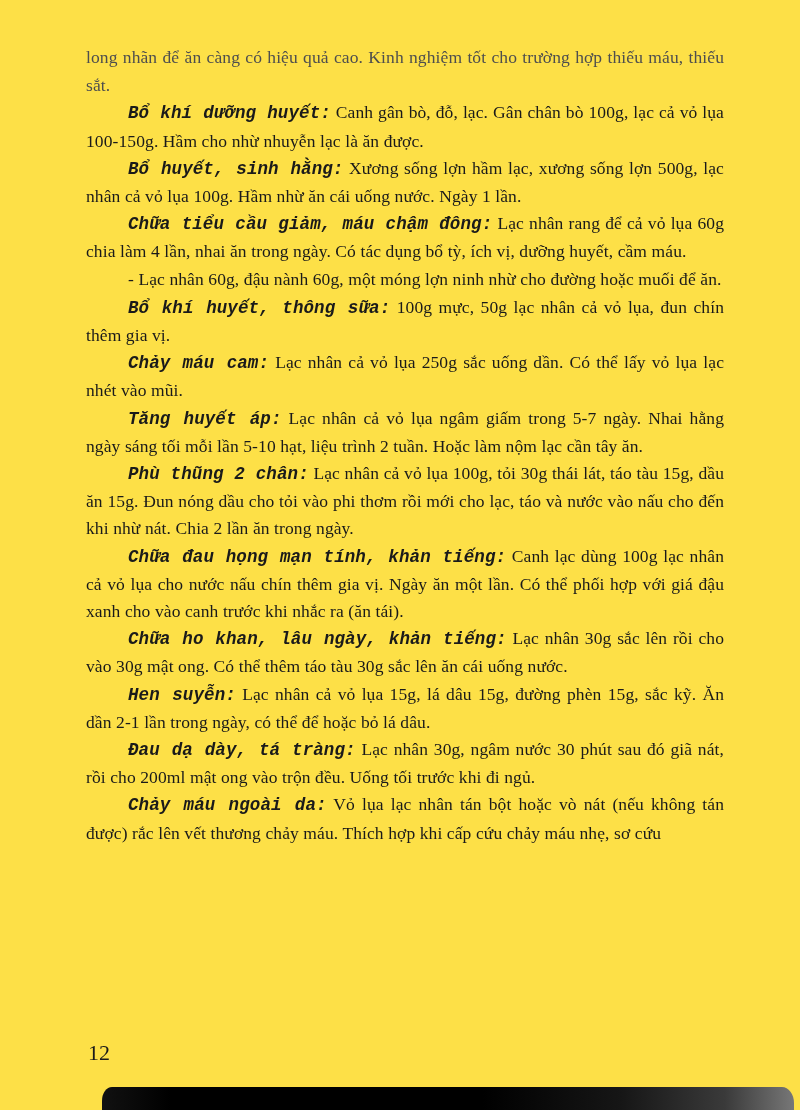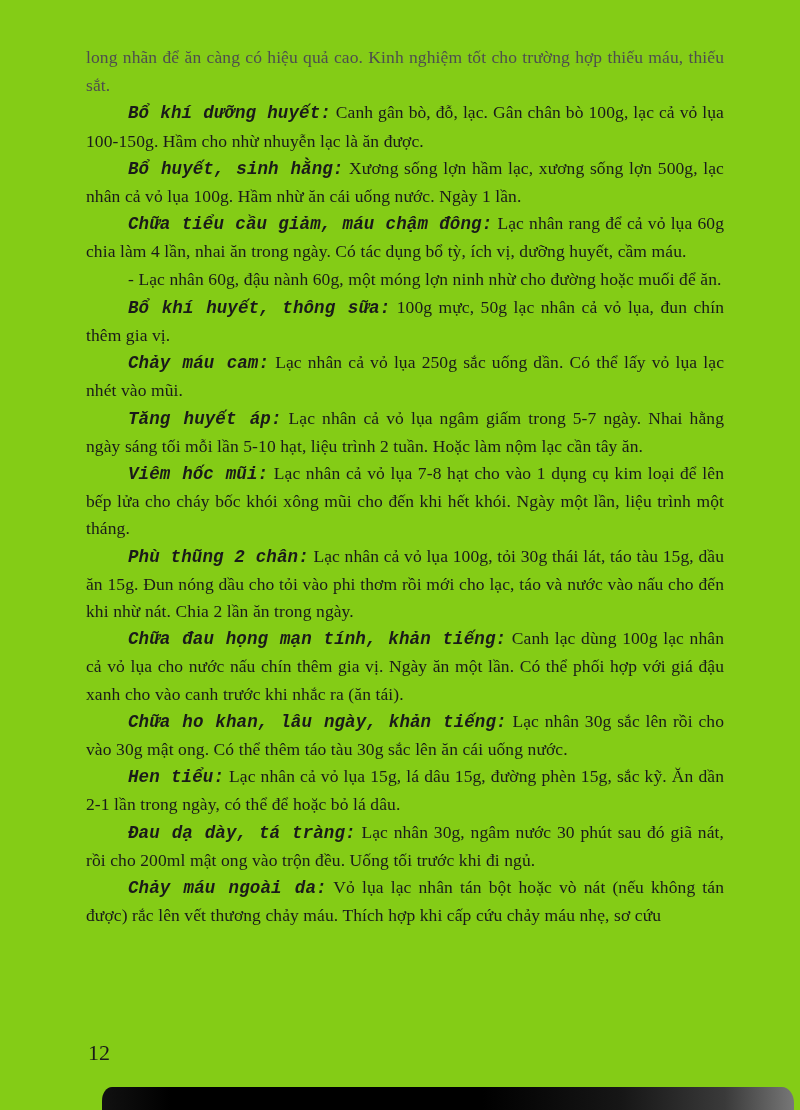--- a/index.html
+++ b/index.html
@@ -6,21 +6,21 @@
   body {
     width: 800px;
     height: 1110px;
     background: #f7f6f2;
     font-family: "Liberation Serif", "DejaVu Serif", serif;
   }
   .page {
     position: relative;
     width: 800px;
     height: 1110px;
-    background: #84cc16;
+    background: #fde047;
     overflow: hidden;
     color: #1a1a1a;
   }
   .content {
     position: absolute;
     left: 86px;
     top: 44px;
     width: 638px;
     text-align: justify;
     font-size: 17.5px;
@@ -69,29 +69,28 @@
 
 
     <p class="para indent"><span class="lead"></span><span class="body-text">- Lạc nhân 60g, đậu nành 60g, một móng lợn ninh nhừ cho đường hoặc muối để ăn.</span></p>
 
     <p class="para indent"><span class="lead">Bổ khí huyết, thông sữa:</span><span class="body-text"> 100g mực, 50g lạc nhân cả vỏ lụa, đun chín thêm gia vị.</span></p>
 
     <p class="para indent"><span class="lead">Chảy máu cam:</span><span class="body-text"> Lạc nhân cả vỏ lụa 250g sắc uống dần. Có thể lấy vỏ lụa lạc nhét vào mũi.</span></p>
 
     <p class="para indent"><span class="lead">Tăng huyết áp:</span><span class="body-text"> Lạc nhân cả vỏ lụa ngâm giấm trong 5-7 ngày. Nhai hằng ngày sáng tối mỗi lần 5-10 hạt, liệu trình 2 tuần. Hoặc làm nộm lạc cần tây ăn.</span></p>
 
-    <p class="para indent"><span class="lead">Viêm hốc mũi:</span><span class="body-text"> Lạc nhân cả vỏ lụa 7-8 hạt cho vào 1 dụng cụ kim loại để lên bếp lửa cho cháy bốc khói xông mũi cho đến khi hết khói. Ngày một lần, liệu trình một tháng.</span></p>
 
     <p class="para indent"><span class="lead">Phù thũng 2 chân:</span><span class="body-text"> Lạc nhân cả vỏ lụa 100g, tỏi 30g thái lát, táo tàu 15g, dầu ăn 15g. Đun nóng dầu cho tỏi vào phi thơm rồi mới cho lạc, táo và nước vào nấu cho đến khi nhừ nát. Chia 2 lần ăn trong ngày.</span></p>
 
     <p class="para indent"><span class="lead">Chữa đau họng mạn tính, khản tiếng:</span><span class="body-text"> Canh lạc dùng 100g lạc nhân cả vỏ lụa cho nước nấu chín thêm gia vị. Ngày ăn một lần. Có thể phối hợp với giá đậu xanh cho vào canh trước khi nhắc ra (ăn tái).</span></p>
 
     <p class="para indent"><span class="lead">Chữa ho khan, lâu ngày, khản tiếng:</span><span class="body-text"> Lạc nhân 30g sắc lên rồi cho vào 30g mật ong. Có thể thêm táo tàu 30g sắc lên ăn cái uống nước.</span></p>
 
-    <p class="para indent"><span class="lead">Hen tiểu:</span><span class="body-text"> Lạc nhân cả vỏ lụa 15g, lá dâu 15g, đường phèn 15g, sắc kỹ. Ăn dần 2-1 lần trong ngày, có thể để hoặc bỏ lá dâu.</span></p>
+    <p class="para indent"><span class="lead">Hen suyễn:</span><span class="body-text"> Lạc nhân cả vỏ lụa 15g, lá dâu 15g, đường phèn 15g, sắc kỹ. Ăn dần 2-1 lần trong ngày, có thể để hoặc bỏ lá dâu.</span></p>
 
     <p class="para indent"><span class="lead">Đau dạ dày, tá tràng:</span><span class="body-text"> Lạc nhân 30g, ngâm nước 30 phút sau đó giã nát, rồi cho 200ml mật ong vào trộn đều. Uống tối trước khi đi ngủ.</span></p>
 
     <p class="para indent"><span class="lead">Chảy máu ngoài da:</span><span class="body-text"> Vỏ lụa lạc nhân tán bột hoặc vò nát (nếu không tán được) rắc lên vết thương chảy máu. Thích hợp khi cấp cứu chảy máu nhẹ, sơ cứu</span></p>
   </div>
 
   <div class="page-number">12</div>
 
   <div class="scan-bar"></div>
 

